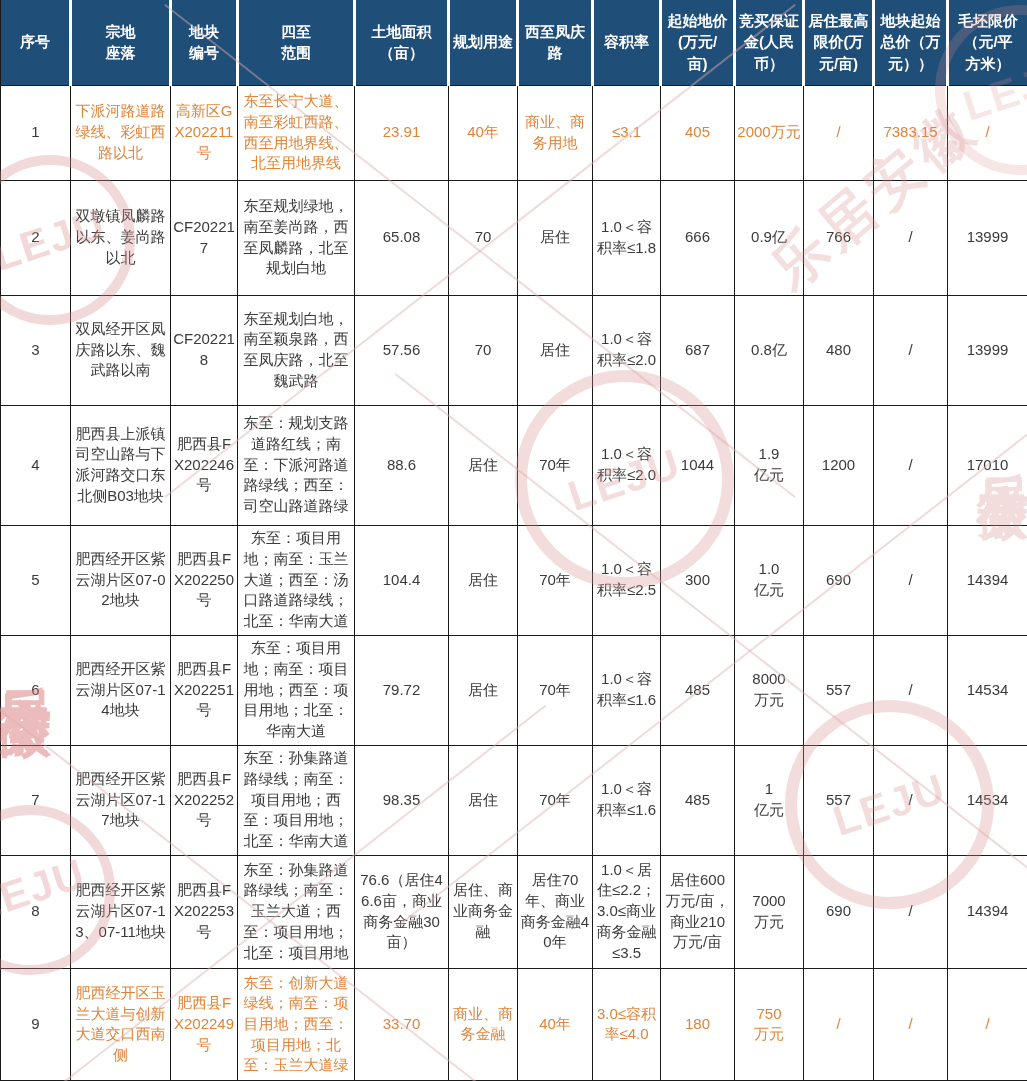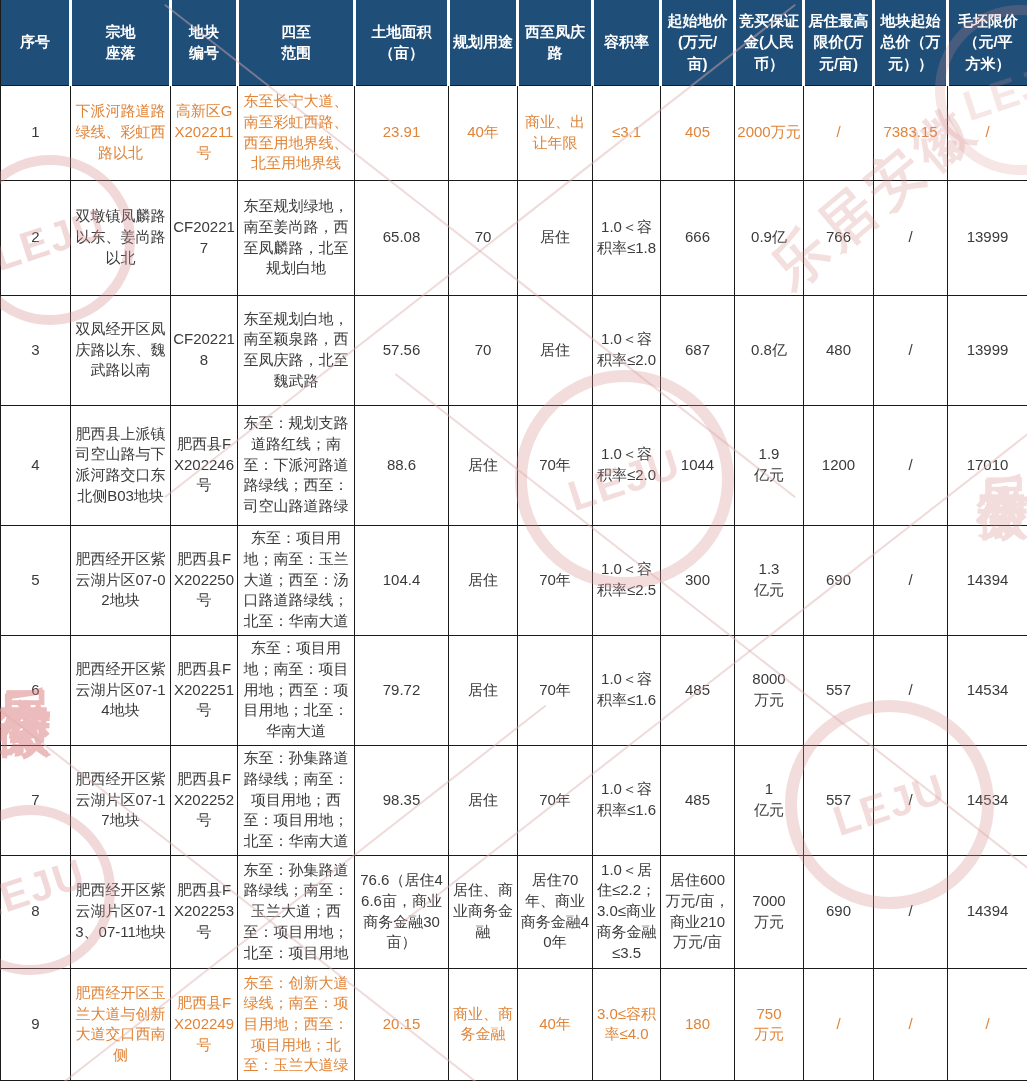--- a/index.html
+++ b/index.html
@@ -86,21 +86,21 @@
         </tr>
     </thead>
     <tbody>
         <tr class="hl" style="height: 95px;">
           <td class="seq">1</td>
           <td>下派河路道路绿线、彩虹西路以北</td>
           <td>高新区GX202211号</td>
           <td>东至长宁大道、南至彩虹西路、西至用地界线、北至用地界线</td>
           <td>23.91</td>
           <td>40年</td>
-          <td>商业、出让年限</td>
+          <td>商业、商务用地</td>
           <td>≤3.1</td>
           <td>405</td>
           <td>2000万元</td>
           <td>/</td>
           <td>7383.15</td>
           <td>/</td>
         </tr>
         <tr style="height: 115px;">
           <td class="seq">2</td>
           <td>双墩镇凤麟路以东、姜尚路以北</td>
@@ -150,21 +150,21 @@
         <tr style="height: 110px;">
           <td class="seq">5</td>
           <td>肥西经开区紫云湖片区07-02地块</td>
           <td>肥西县FX202250号</td>
           <td>东至：项目用地；南至：玉兰大道；西至：汤口路道路绿线；北至：华南大道</td>
           <td>104.4</td>
           <td>居住</td>
           <td>70年</td>
           <td>1.0＜容积率≤2.5</td>
           <td>300</td>
-          <td>1.3
+          <td>1.0
 亿元</td>
           <td>690</td>
           <td>/</td>
           <td>14394</td>
         </tr>
         <tr style="height: 110px;">
           <td class="seq">6</td>
           <td>肥西经开区紫云湖片区07-14地块</td>
           <td>肥西县FX202251号</td>
           <td>东至：项目用地；南至：项目用地；西至：项目用地；北至：华南大道</td>
@@ -209,21 +209,21 @@
 万元</td>
           <td>690</td>
           <td>/</td>
           <td>14394</td>
         </tr>
         <tr class="hl" style="height: 113px;">
           <td class="seq">9</td>
           <td>肥西经开区玉兰大道与创新大道交口西南侧</td>
           <td>肥西县FX202249号</td>
           <td>东至：创新大道绿线；南至：项目用地；西至：项目用地；北至：玉兰大道绿</td>
-          <td>20.15</td>
+          <td>33.70</td>
           <td>商业、商务金融</td>
           <td>40年</td>
           <td>3.0≤容积率≤4.0</td>
           <td>180</td>
           <td>750
 万元</td>
           <td>/</td>
           <td>/</td>
           <td>/</td>
         </tr>

